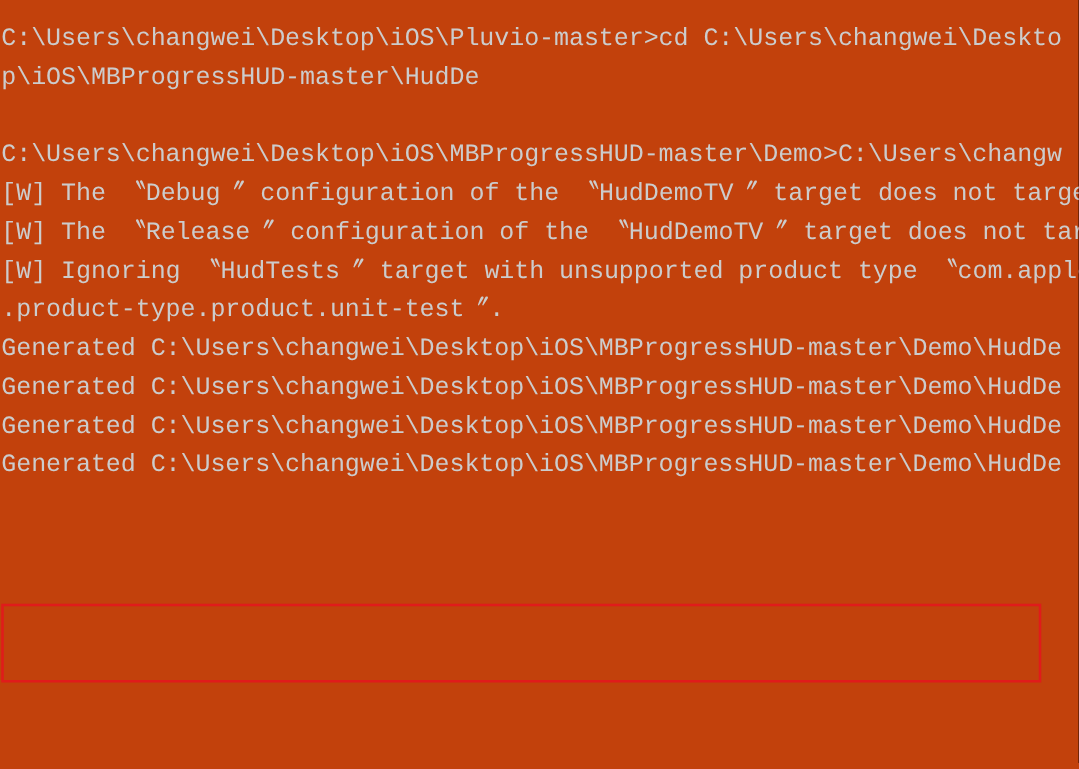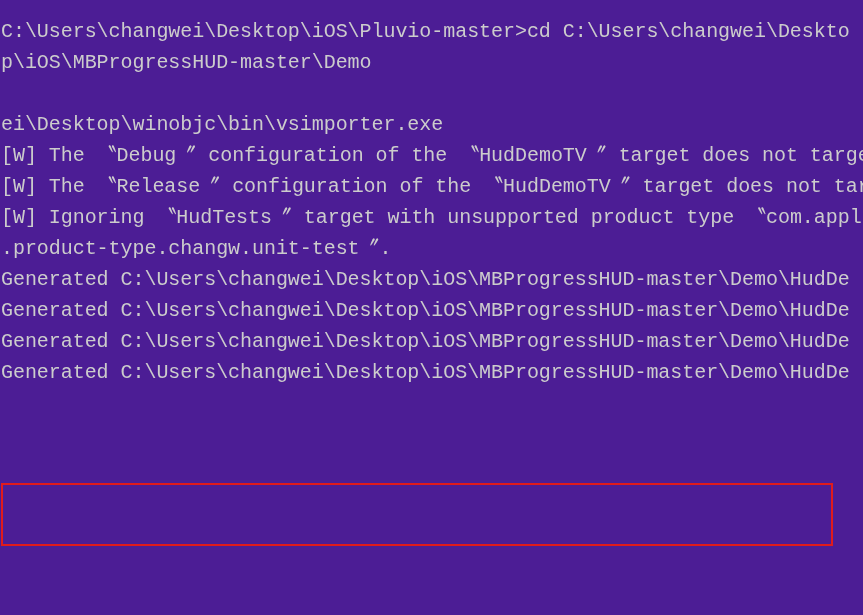--- a/index.html
+++ b/index.html
@@ -60,31 +60,31 @@
     height: 63px;
     border: 2px solid #e01b1b;
     box-sizing: border-box;
     background: transparent;
     pointer-events: none;
   }
 </style>
 </head>
 <body>
 
-<div id="console" style="background: #4c1d95; color: rgb(204, 204, 204);">
+<div id="console" style="background: #c2410c; color: rgb(204, 204, 204);">
 
   <div id="lines">
       <div class="line">C:\Users\changwei\Desktop\iOS\Pluvio-master&gt;cd C:\Users\changwei\Deskto</div>
-      <div class="line">p\iOS\MBProgressHUD-master\Demo</div>
+      <div class="line">p\iOS\MBProgressHUD-master\HudDe</div>
       <div class="line blank">&nbsp;</div>
-      <div class="line">ei\Desktop\winobjc\bin\vsimporter.exe</div>
+      <div class="line">C:\Users\changwei\Desktop\iOS\MBProgressHUD-master\Demo&gt;C:\Users\changw</div>
       <div class="line">[W] The 〝Debug〞 configuration of the 〝HudDemoTV〞 target does not target</div>
       <div class="line">[W] The 〝Release〞 configuration of the 〝HudDemoTV〞 target does not targ</div>
       <div class="line">[W] Ignoring 〝HudTests〞 target with unsupported product type 〝com.apple</div>
-      <div class="line">.product-type.changw.unit-test〞.</div>
+      <div class="line">.product-type.product.unit-test〞.</div>
       <div class="line">Generated C:\Users\changwei\Desktop\iOS\MBProgressHUD-master\Demo\HudDe</div>
       <div class="line">Generated C:\Users\changwei\Desktop\iOS\MBProgressHUD-master\Demo\HudDe</div>
       <div class="line">Generated C:\Users\changwei\Desktop\iOS\MBProgressHUD-master\Demo\HudDe</div>
       <div class="line">Generated C:\Users\changwei\Desktop\iOS\MBProgressHUD-master\Demo\HudDe</div>
       <div class="line blank">&nbsp;</div>
     </div>
 
   <div id="highlight-box" style="border-color: rgb(224, 27, 27); border-width: 2px;"></div>
 
 </div>

